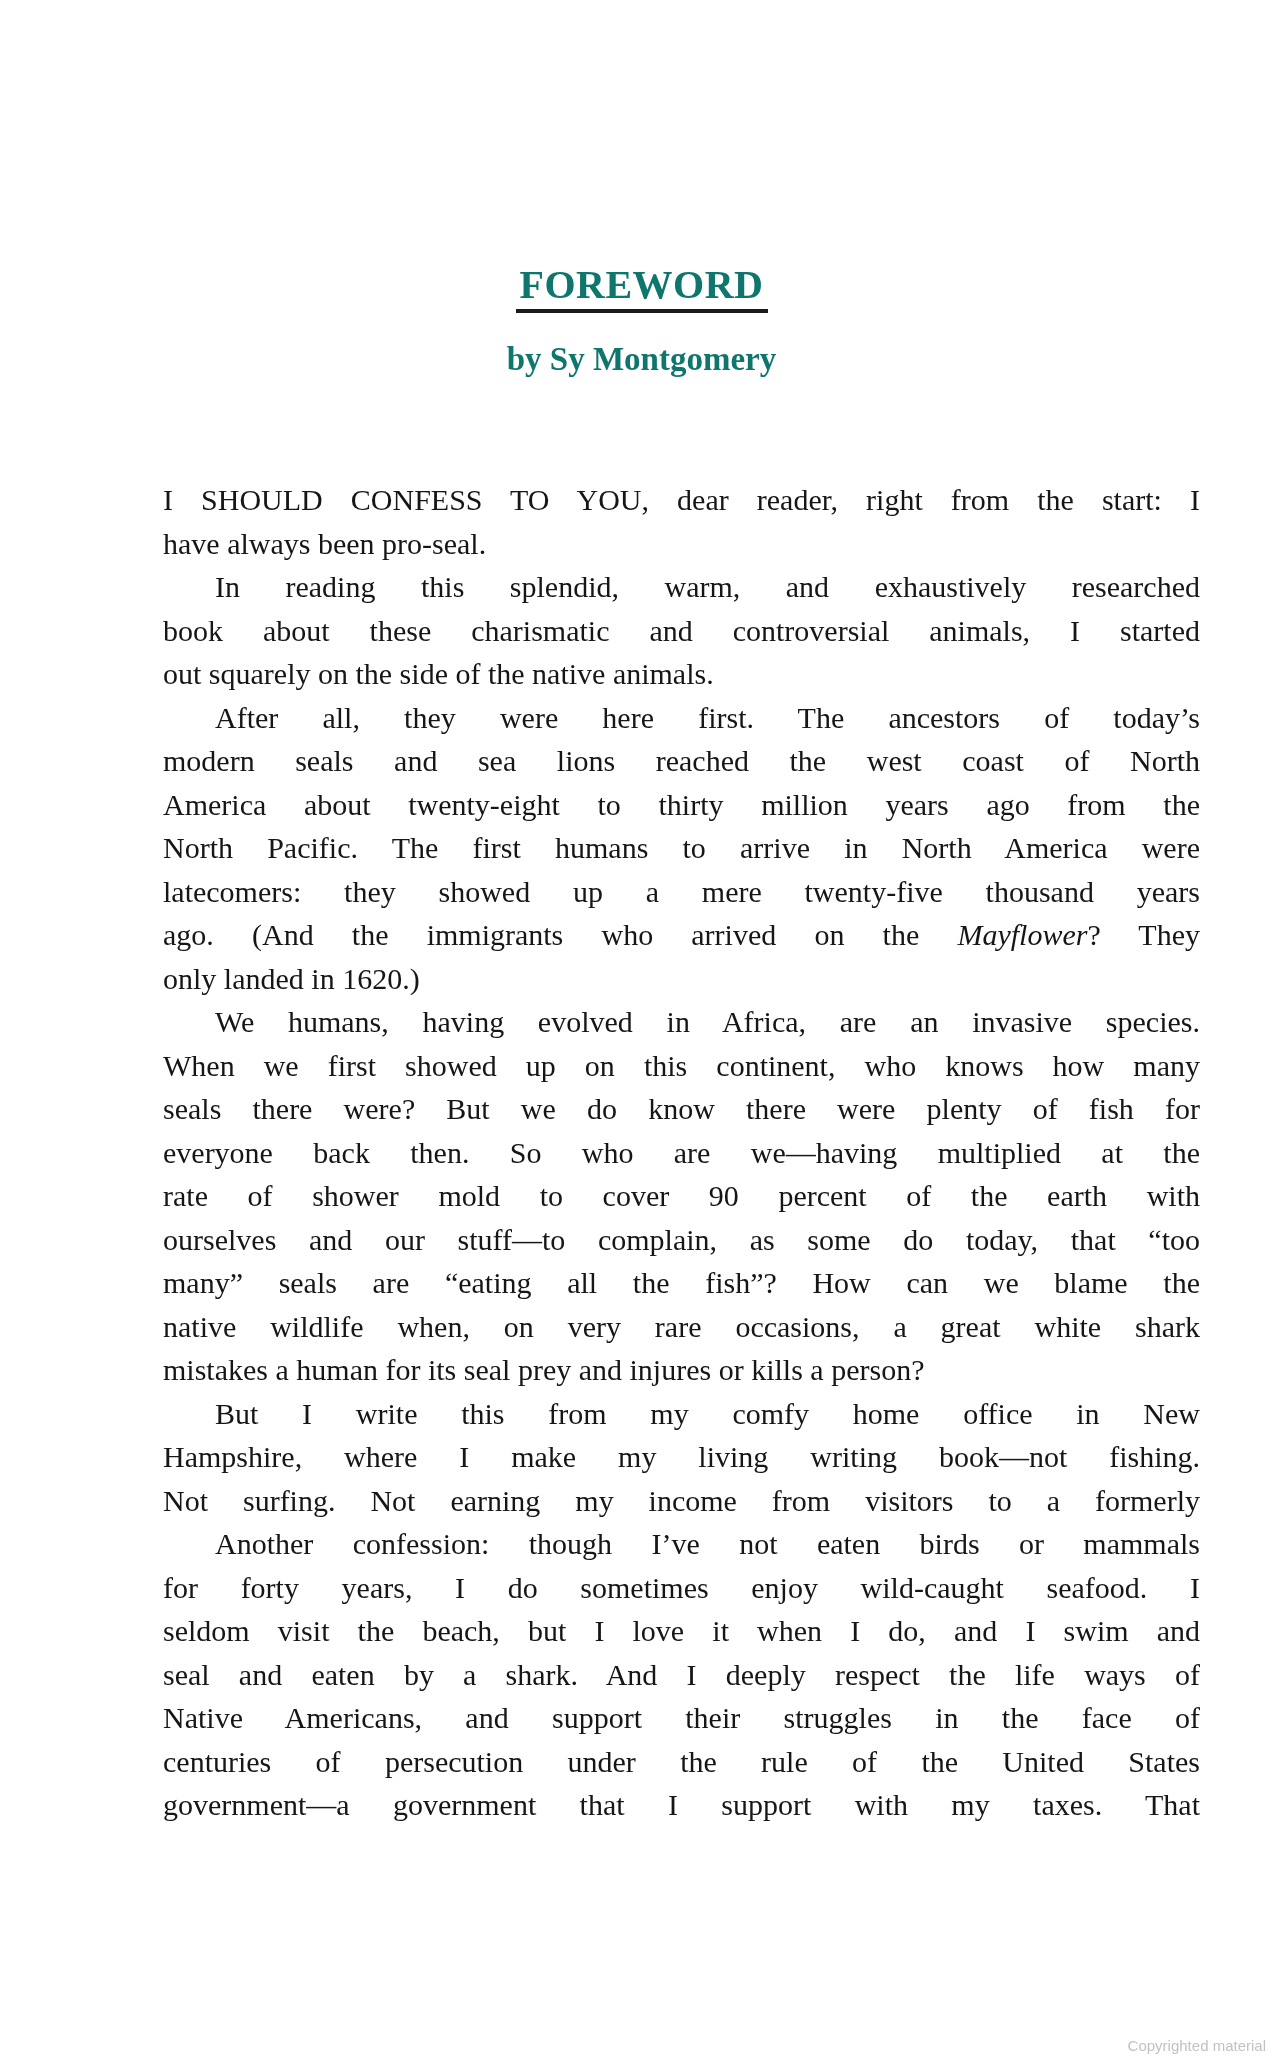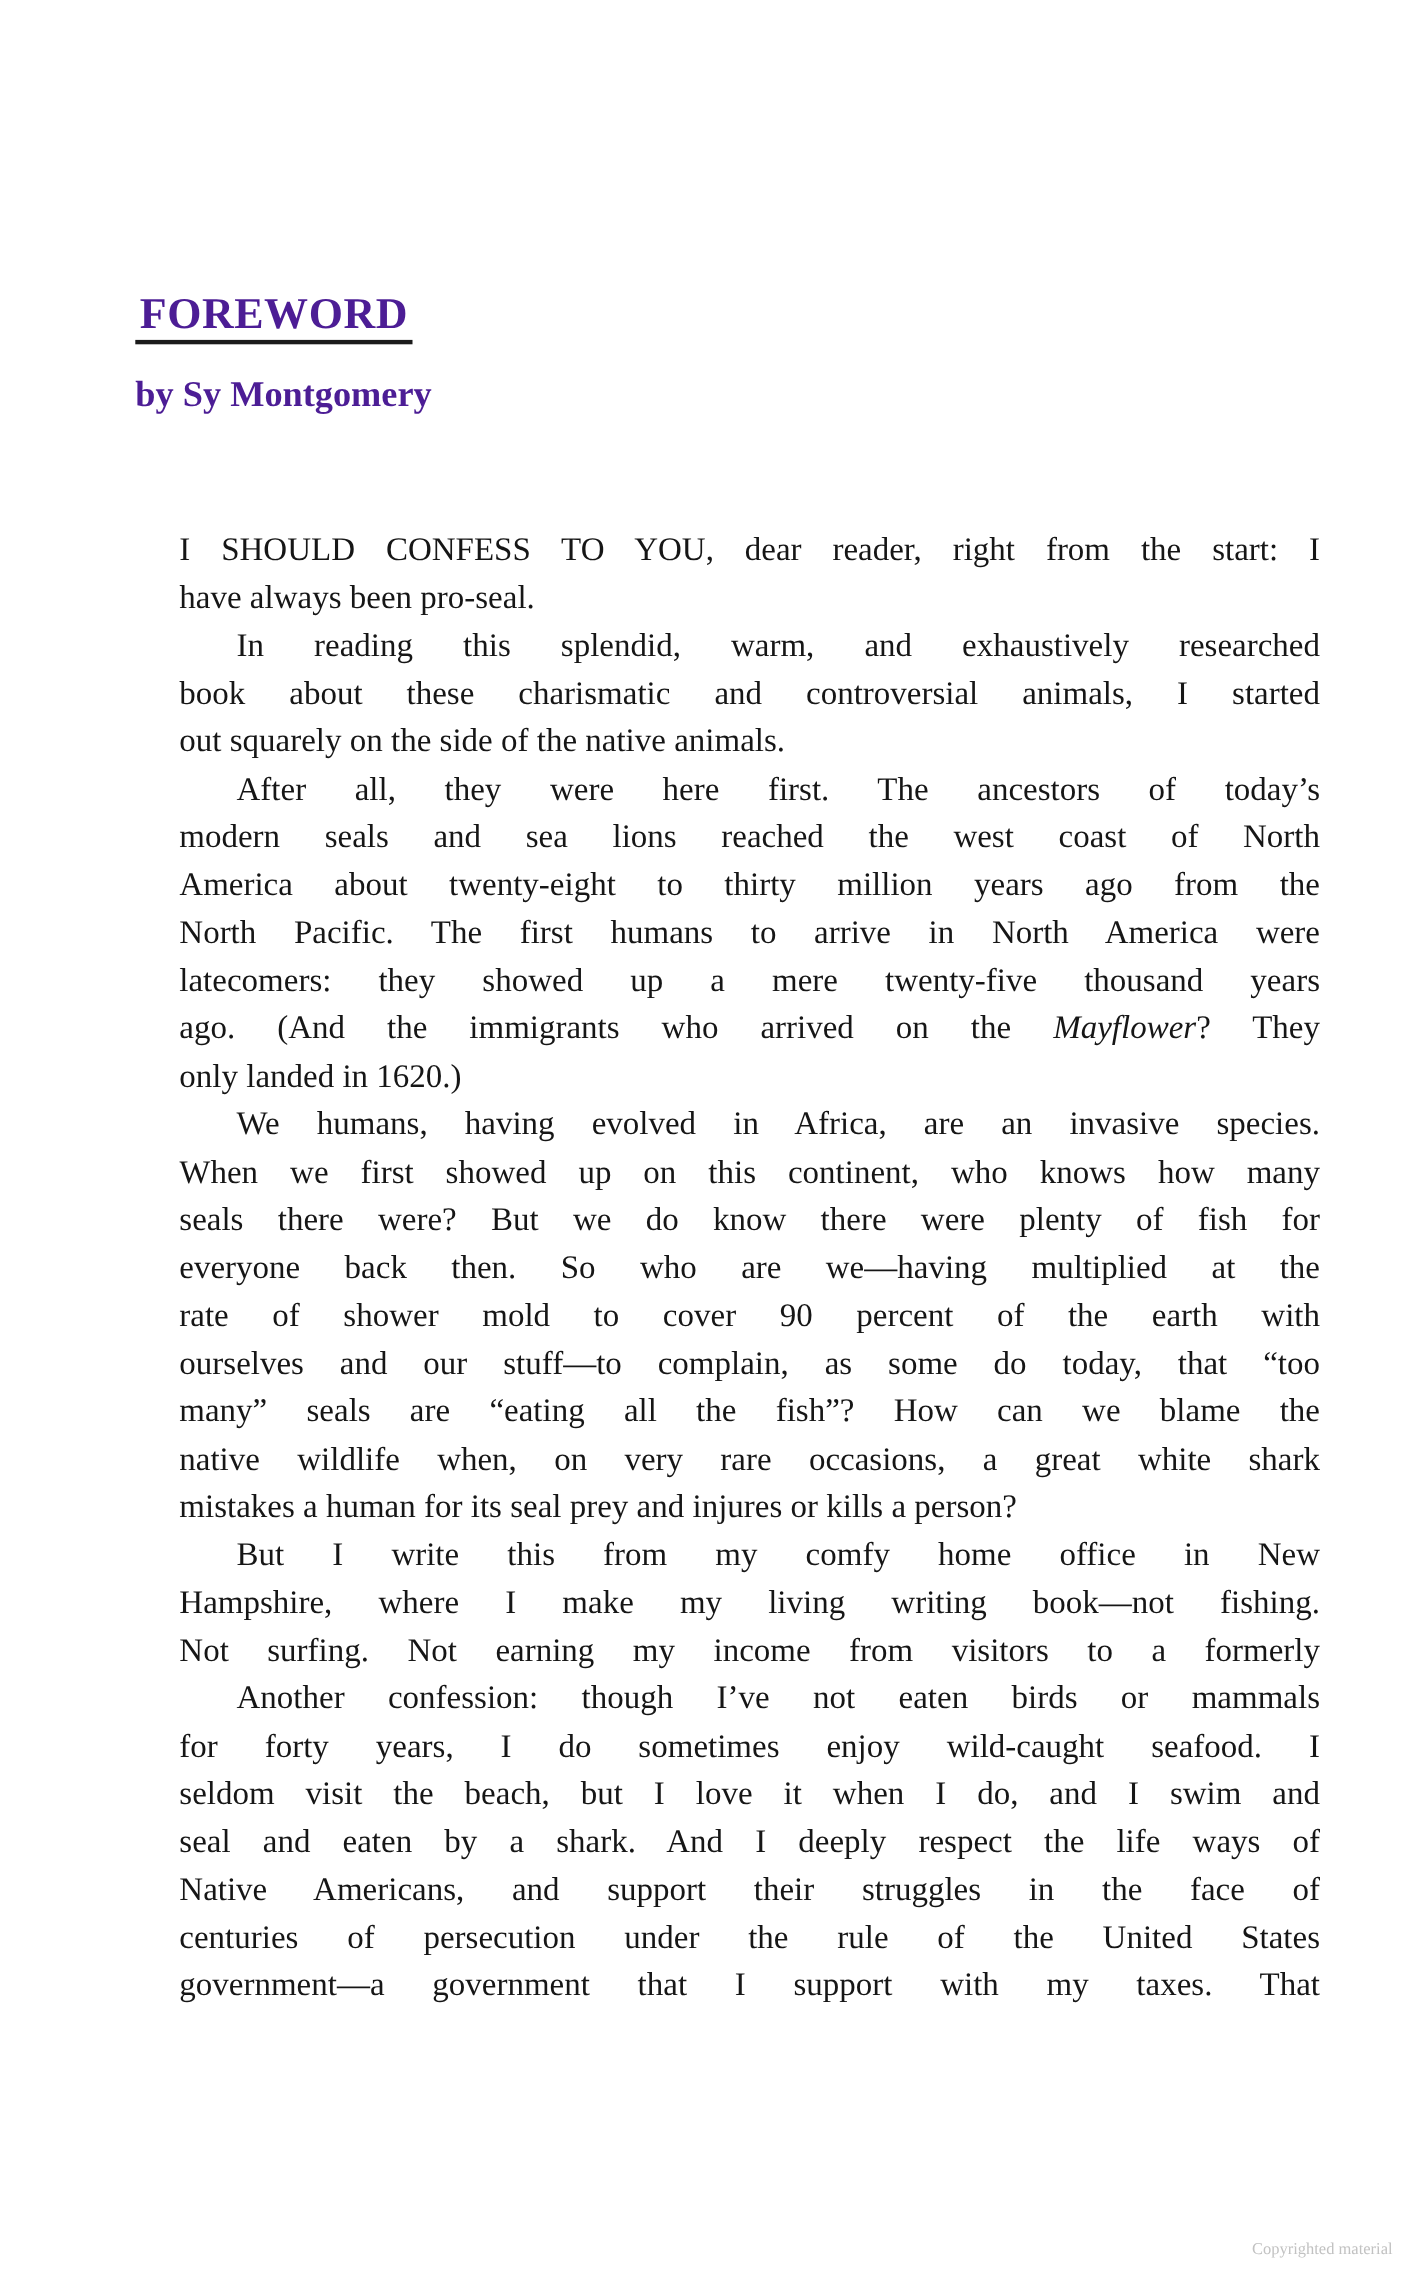--- a/index.html
+++ b/index.html
@@ -9,21 +9,22 @@
     background: #ffffff;
     position: relative;
     overflow: hidden;
     font-family: "Liberation Serif", serif;
   }
   .header {
     position: absolute;
     top: 264px;
     left: 123px;
     width: 1037px;
-    color: #4c1d95;
+    text-align: center;
+    color: #0f766e;
   }
   .title {
     display: inline-block;
     font-size: 40px;
     font-weight: 700;
     line-height: 1.05;
     letter-spacing: 0.5px;
     border-bottom: 4px solid #1b1b1b;
     padding: 0 4px 3px 4px;
   }
@@ -48,21 +49,21 @@
     overflow: hidden;
     text-align: justify;
     text-align-last: justify;
   }
   .line.last { text-align-last: left; }
   .line.indent { padding-left: 52px; }
   .footer-note {
     position: absolute;
     right: 14px;
     bottom: 16px;
-    font-family: Liberation Serif, serif;
+    font-family: Liberation Sans, sans-serif;
     font-size: 15px;
     color: #c2c2c2;
   }
 </style>
 </head>
 <body>
 
 <div class="header">
   <div>
     <span class="title">FOREWORD</span>

